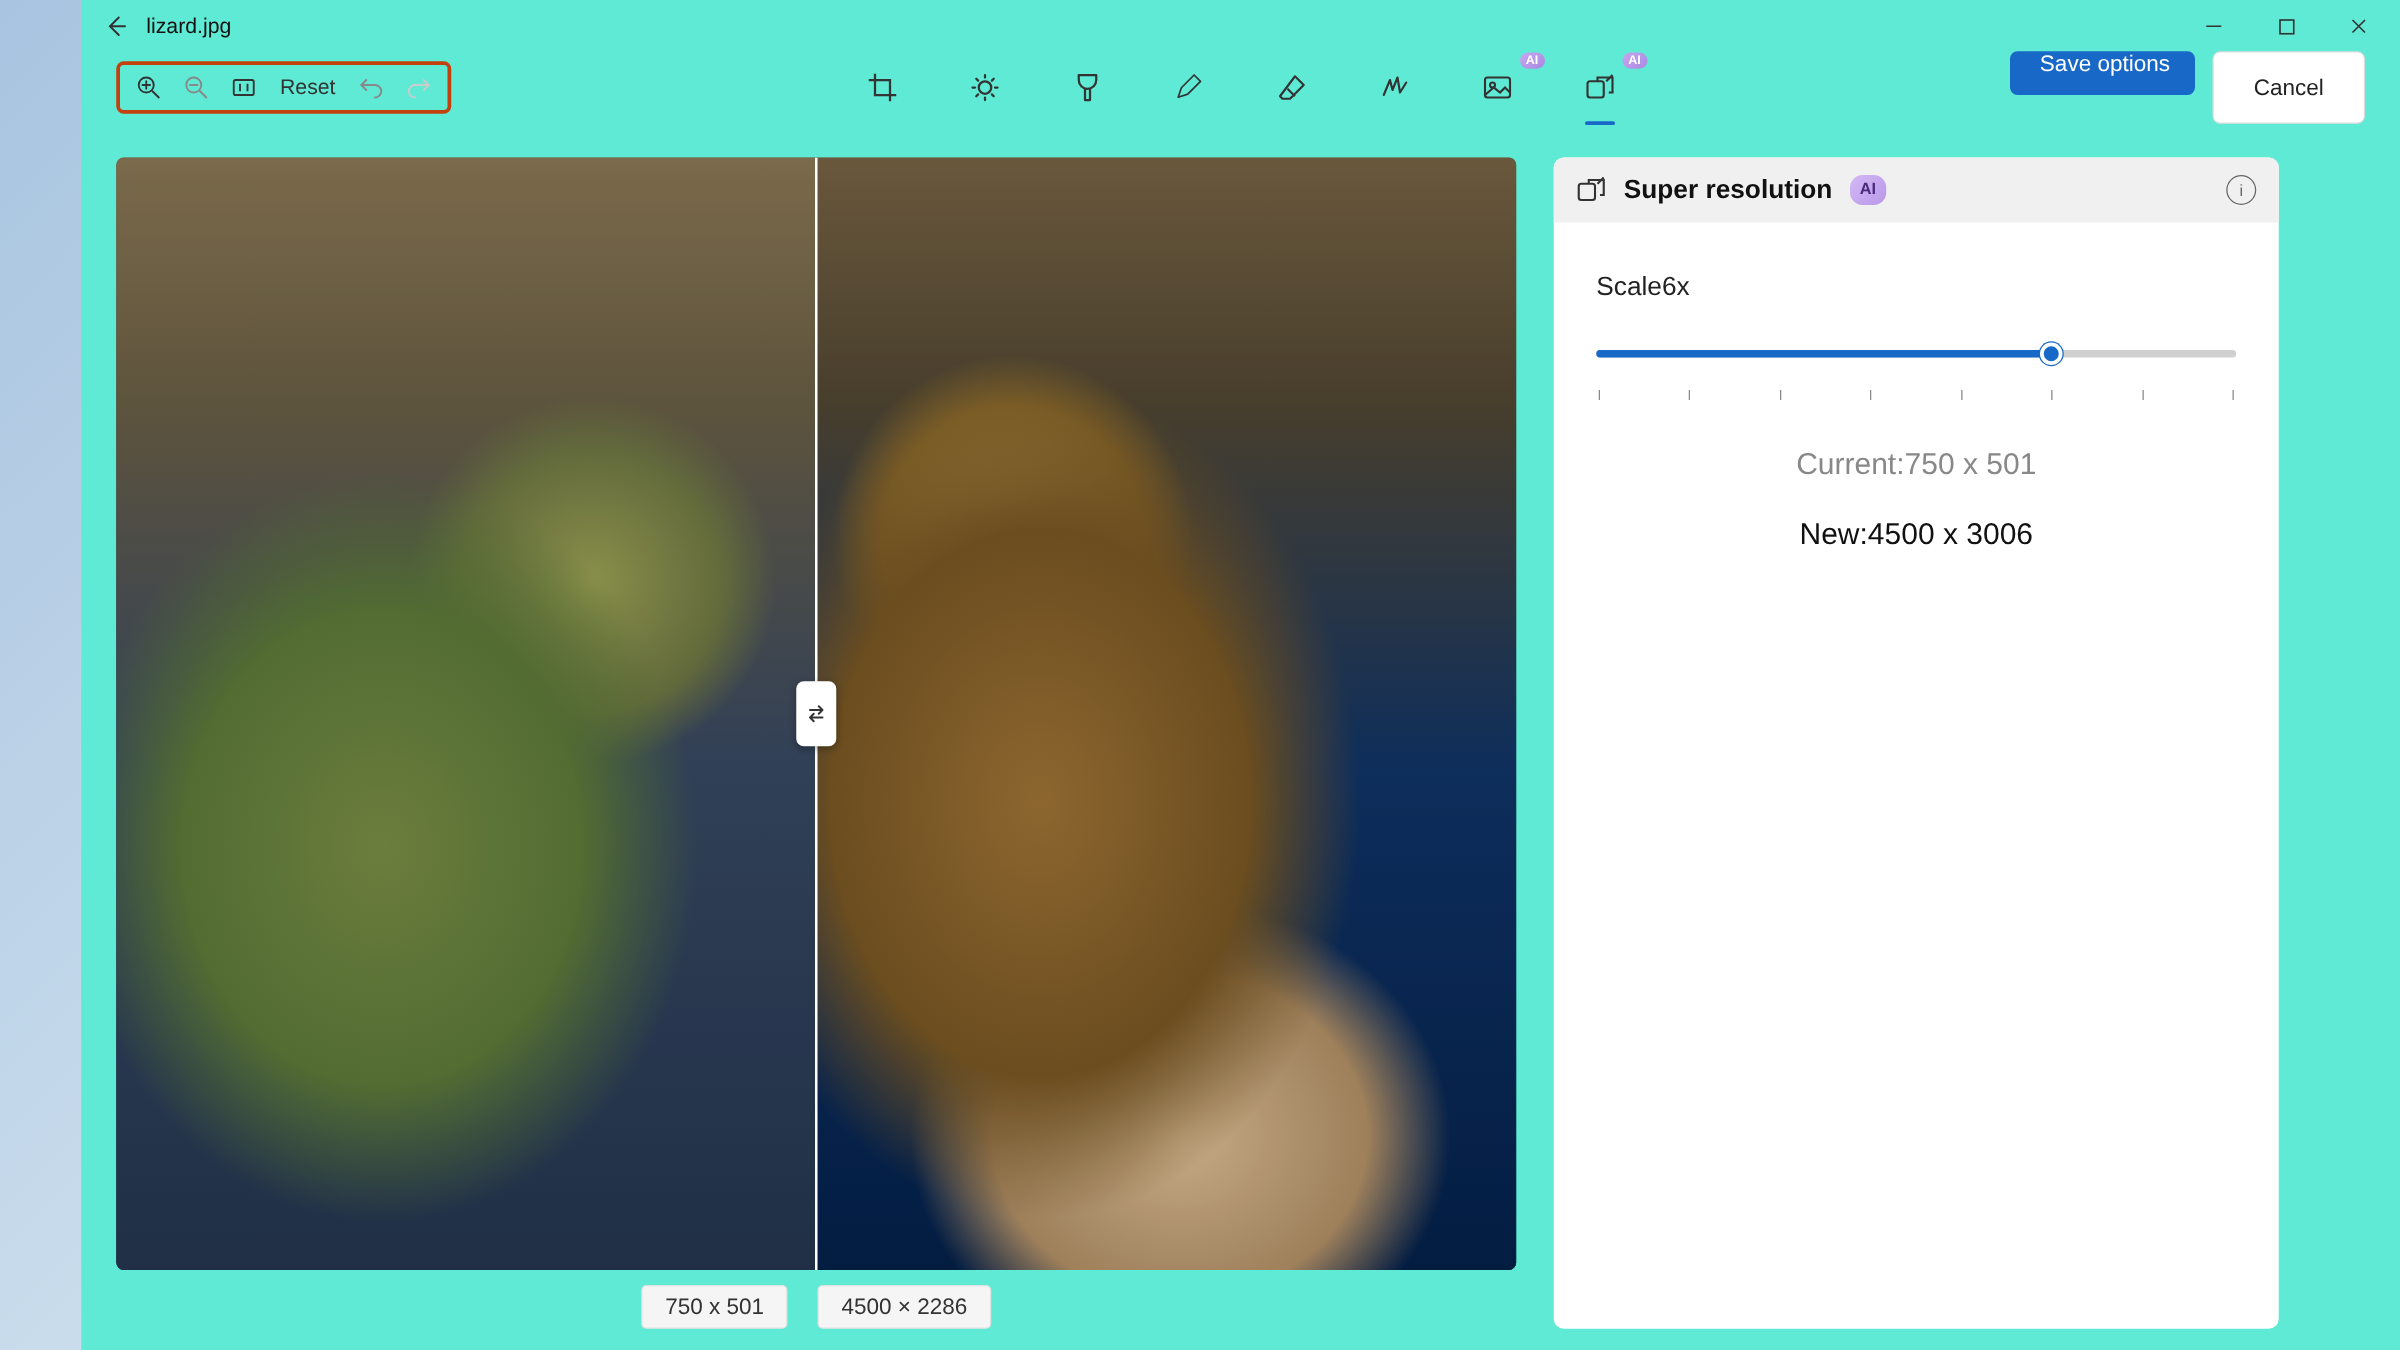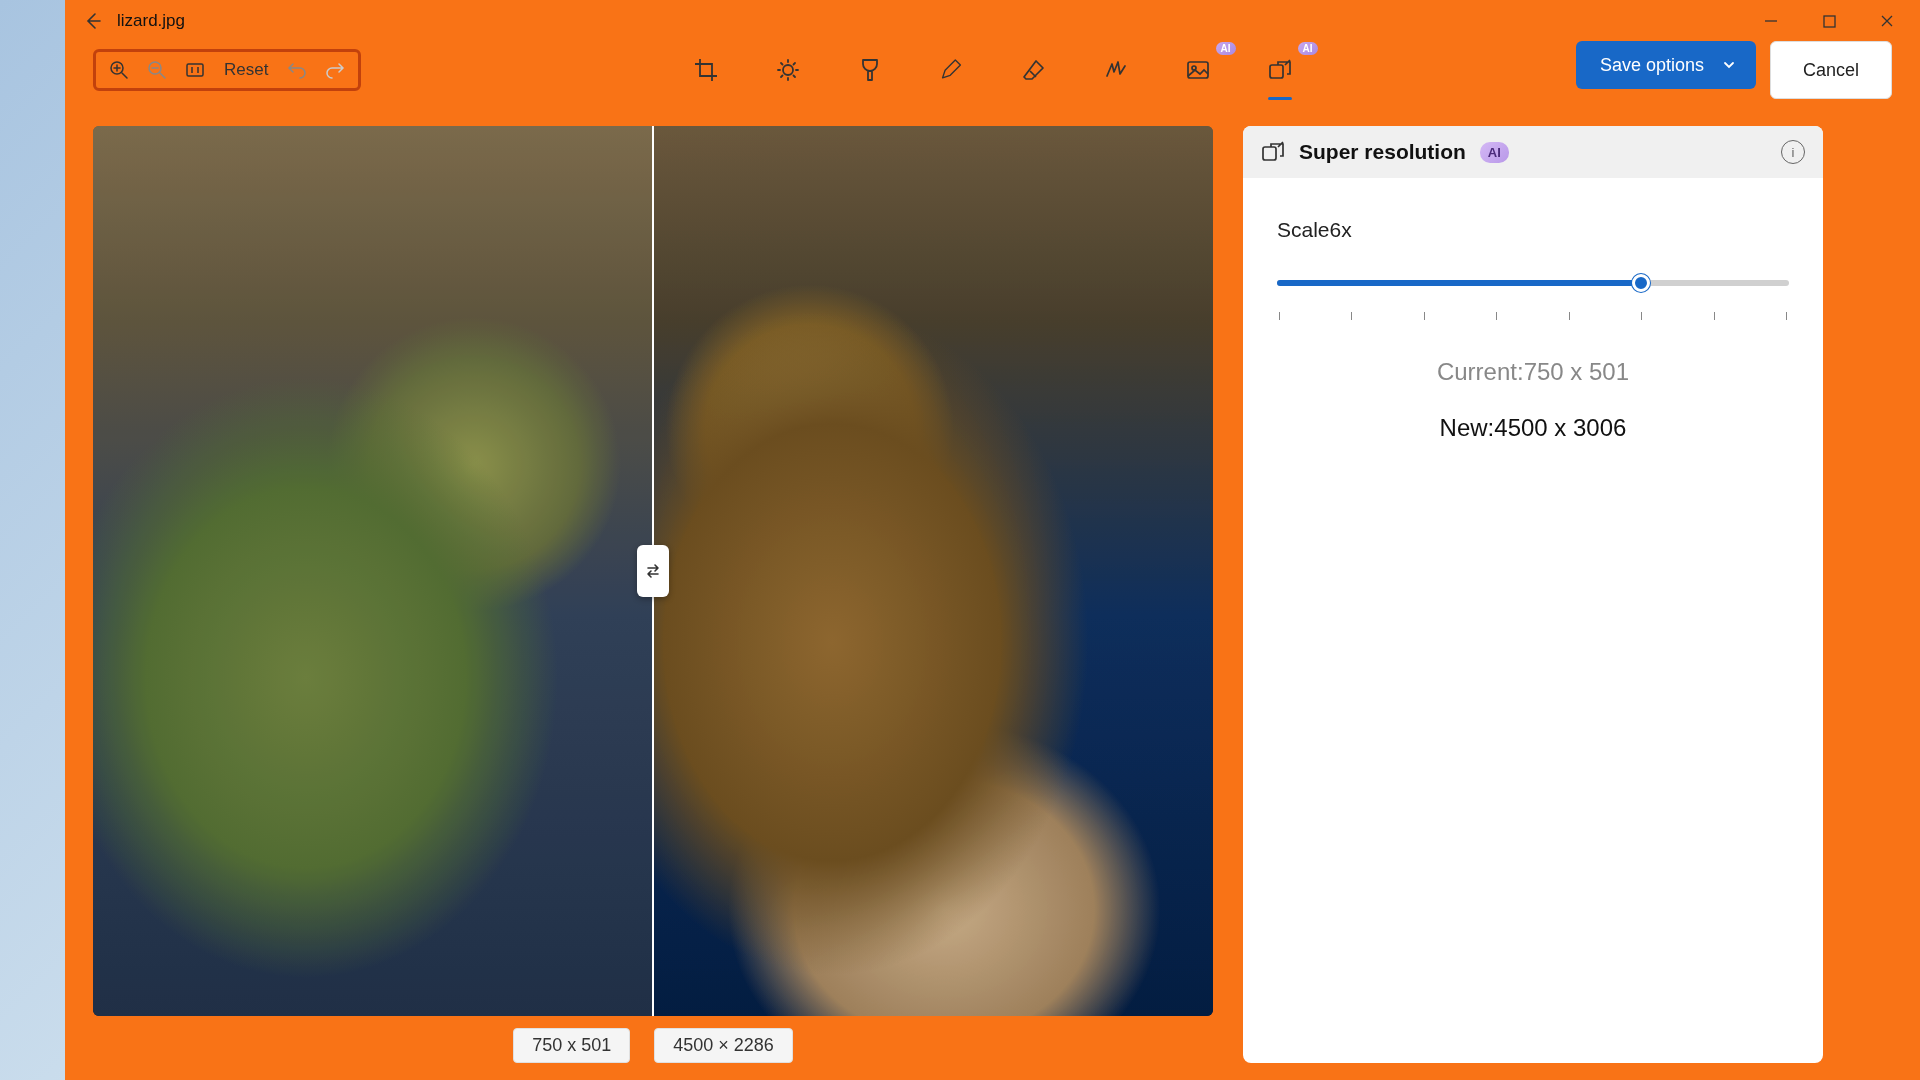--- a/index.html
+++ b/index.html
@@ -9,21 +9,21 @@
   width: 1920px;
   height: 1080px;
   overflow: hidden;
   display: flex;
   align-items: center;
   justify-content: center;
 }
 .app-window {
   width: 1855px;
   height: 1080px;
-  background: #f97316;
+  background: #5eead4;
   position: relative;
   margin-left: 65px;
 }
 .title-bar {
   height: 42px;
   display: flex;
   align-items: center;
   padding: 0 4px;
 }
 .back-btn {
@@ -105,27 +105,28 @@
 .toolbar-right {
   margin-left:auto;
   display:flex;
   gap:14px;
 }
 .save-btn {
   background:#1868c7;
   color:#fff;
   border:none;
   border-radius:6px;
-  height:48px;
+  height:35px;
   padding: 0 20px 0 24px;
   font-size:18px;
   display:flex;
   align-items:center;
   gap:18px;
   cursor:pointer;
+  flex-direction:column;
 }
 .cancel-btn {
   background:#fff;
   border:1px solid #ddd;
   border-radius:6px;
   height:58px;
   padding:0 32px;
   font-size:18px;
   color:#222;
   cursor:pointer;
@@ -202,21 +203,20 @@
 .side-panel {
   width: 580px;
   background:#fff;
   border-radius:8px;
 }
 .panel-header {
   background:#f0f0f0;
   border-radius:8px 8px 0 0;
   padding:14px 18px;
   display:flex;
-  align-items:center;
   gap:14px;
 }
 .panel-title {
   font-size:21px;
   font-weight:600;
   color:#111;
 }
 .ai-chip {
   background: linear-gradient(135deg,#d4b8f5,#b898e8);
   color:#4a2a7a;

